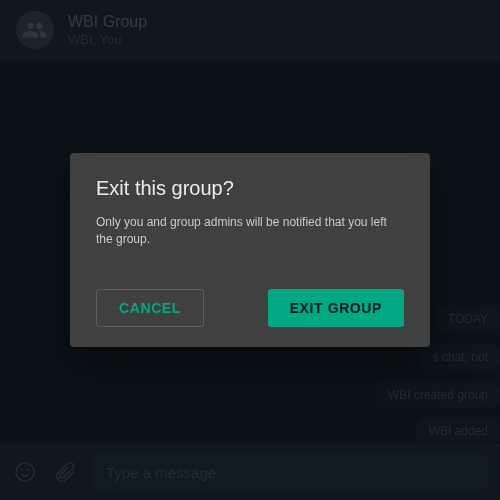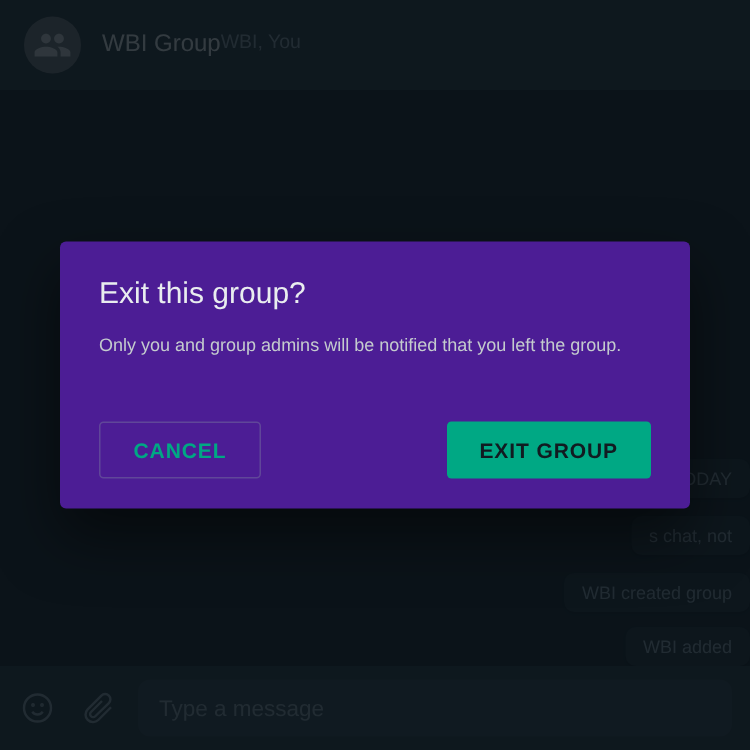--- a/index.html
+++ b/index.html
@@ -18,21 +18,21 @@
       height: 60px;
     }
     .avatar {
       width: 38px; height: 38px; border-radius: 50%;
       background: #6a7175;
       display: flex; align-items: center; justify-content: center;
       margin-right: 14px;
       flex-shrink: 0;
     }
     .avatar svg { width: 26px; height: 26px; fill: #cfd4d6; }
-    .header-text { display: flex; flex-direction: row; line-height: 1.25; }
+    .header-text { display: flex; flex-direction: column; line-height: 1.25; }
     .group-name { font-size: 16px; color: #e9edef; font-weight: 500; }
     .group-sub { font-size: 13px; color: #8696a0; }
     .chat-area {
       position: absolute; top: 60px; bottom: 56px; left: 0; right: 0;
       background: #0b141a;
     }
     .sys-pill {
       position: absolute; right: 0;
       background: #182229; color: #8696a0;
       font-size: 12px; padding: 6px 12px; border-radius: 7px;
@@ -58,22 +58,22 @@
       border-radius: 8px; height: 38px; padding: 0 14px;
       color: #d1d7db; font-size: 15px;
     }
     .msg-input::placeholder { color: #8696a0; }
     .overlay {
       position: absolute; inset: 0;
       background: rgba(11,20,26,0.82);
       display: flex; align-items: center; justify-content: center;
     }
     .dialog {
-      width: 420px; max-width: 88%;
-      background: #4c1d95;
+      width: 360px; max-width: 88%;
+      background: #404040;
       border-radius: 4px;
       padding: 24px 26px 20px 26px;
       box-shadow: 0 18px 40px rgba(0,0,0,0.5);
     }
     .dialog-title { font-size: 20px; color: #e9edef; margin-bottom: 14px; font-weight: 400; }
     .dialog-body { font-size: 12px; color: #c4cbce; line-height: 1.45; margin-bottom: 41px; }
     .dialog-actions { display: flex; justify-content: space-between; gap: 10px; }
     .btn {
       height: 38px; padding: 0 22px;
       font-size: 14px; font-weight: 600; letter-spacing: 0.6px;

